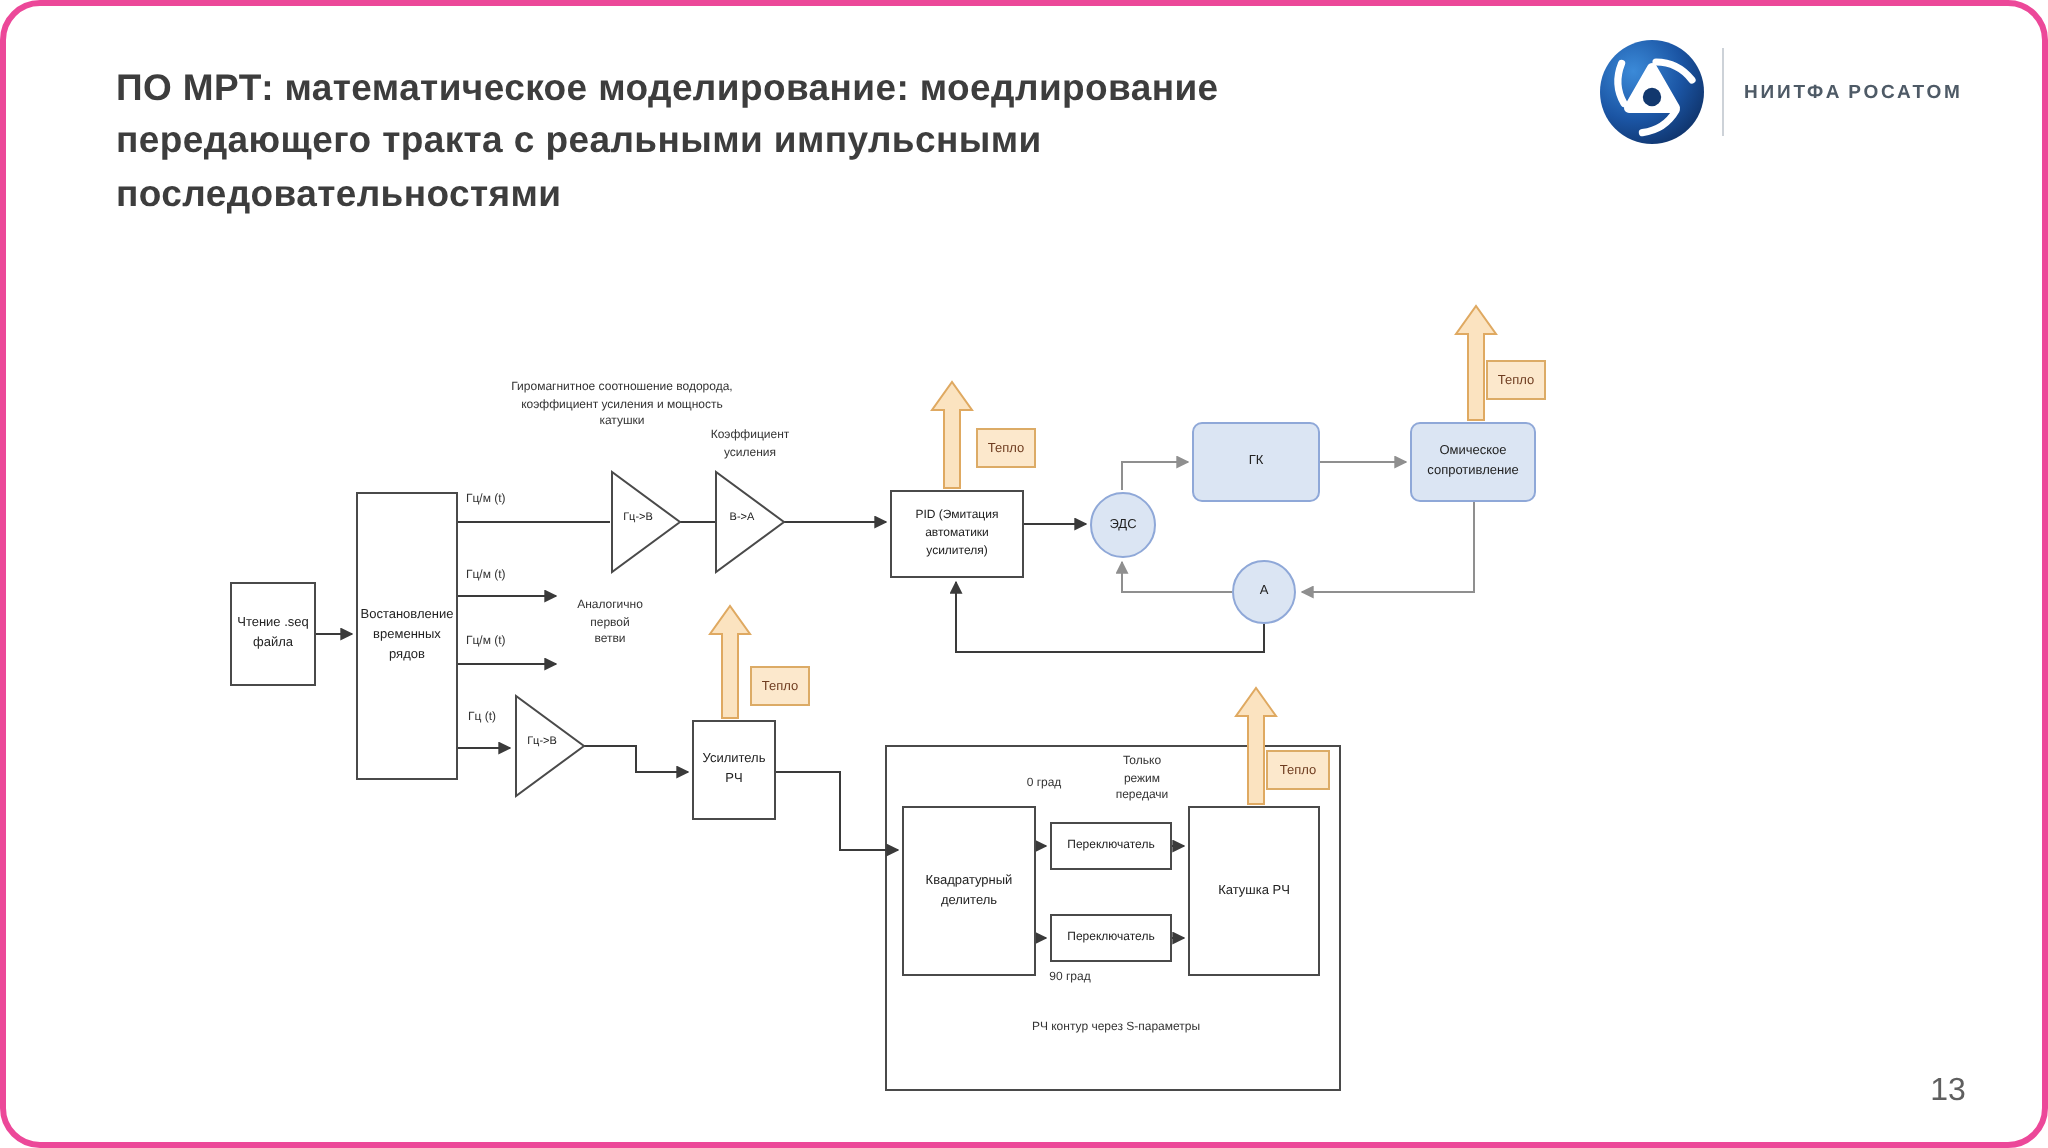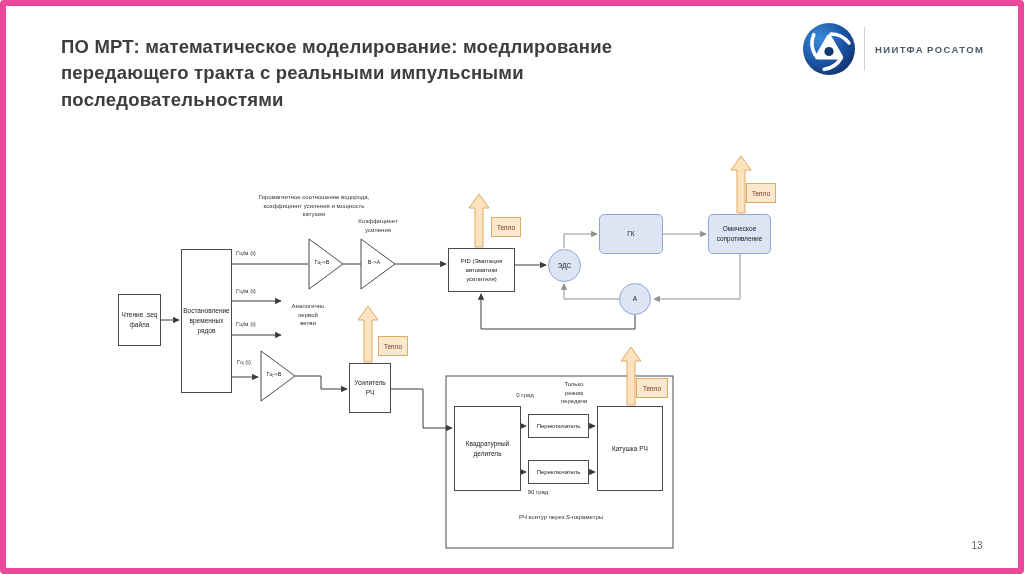--- a/index.html
+++ b/index.html
@@ -1,25 +1,25 @@
 <!DOCTYPE html>
 <html><head>
 <meta charset="utf-8">
 <style>
   html,body{margin:0;padding:0;background:#fff;}
   .slide{position:relative;width:1024px;height:574px;background:#ffffff;overflow:hidden;
-         font-family:"Liberation Sans",sans-serif;border:6px solid #ec4899;border-radius:4px;box-sizing:border-box;}
+         font-family:"Liberation Sans",sans-serif;border:3px solid #ec4899;border-radius:20px;box-sizing:border-box;}
   .title{position:absolute;left:55px;top:28px;width:600px;font-size:18.5px;font-weight:bold;
          color:#3d3d3d;line-height:1.43;letter-spacing:.2px;}
   
   .logo{position:absolute;left:796px;top:16px;display:flex;align-items:center;}
   .logo-divider{width:1px;height:44px;background:#cdd2d8;margin-left:8px;margin-right:10px;}
   .logo-text{display:flex;flex-direction:row;gap:3px;font-size:9.5px;letter-spacing:1.4px;
              color:#4e5a66;font-weight:600;}
-  .pagenum{position:absolute;left:956px;top:534px;width:30px;font-size:10px;color:#5f5f5f;text-align:center;}
+  .pagenum{position:absolute;left:956px;top:534px;width:30px;font-size:16px;color:#5f5f5f;text-align:center;}
   
   .overlay{position:absolute;left:0;top:0;z-index:1;pointer-events:none;}
   .node{position:absolute;z-index:2;border:1px solid #4a4a4a;background:#fff;display:flex;
         align-items:center;justify-content:center;text-align:center;font-size:6.5px;line-height:1.5;
         color:#222;white-space:pre-line;box-sizing:border-box;}
   .blue{background:#dbe5f3;border:1px solid #8fa8d8;border-radius:5px;}
   .circle{border-radius:50%;}
   .heat{position:absolute;z-index:3;background:#fce8cc;border:1px solid #dcab66;color:#6e3b1f;
         font-size:6.5px;display:flex;align-items:center;justify-content:center;box-sizing:border-box;}
   .lbl{position:absolute;z-index:2;font-size:6px;line-height:1.45;color:#333;text-align:center;white-space:pre-line;}

